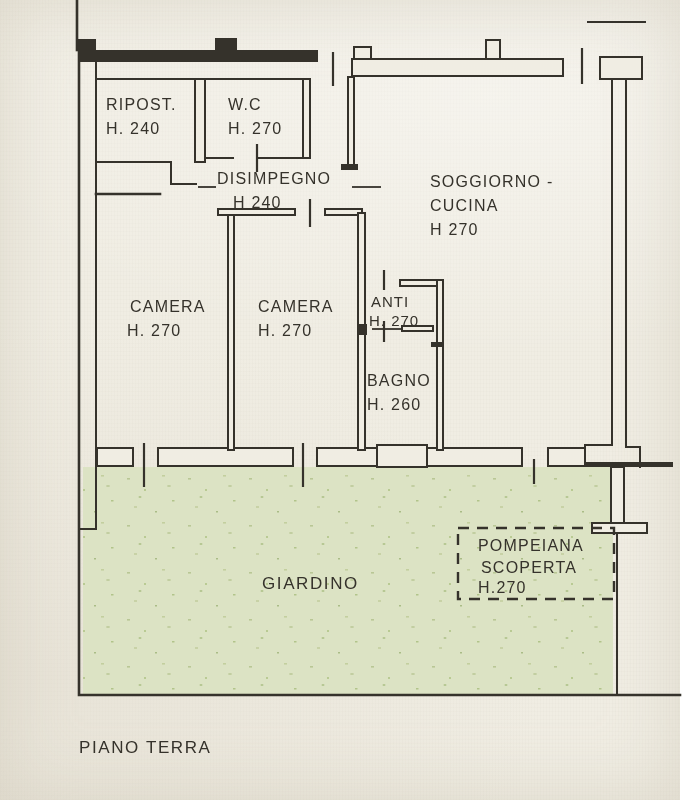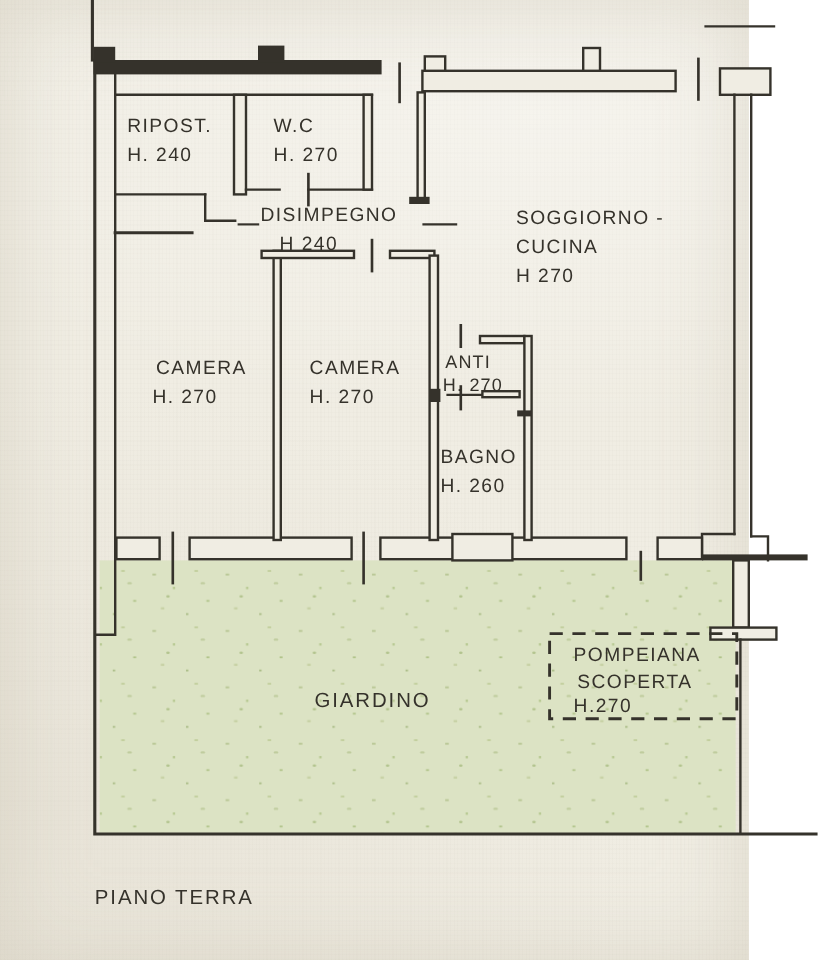--- a/index.html
+++ b/index.html
@@ -1,19 +1,19 @@
 <!DOCTYPE html>
 <html style="--paper: #f0ede3; --ink: #35322b; --garden: #dce3c4;"><head>
 <meta charset="utf-8">
 <style>
   :root { --paper:#f0ede3; --ink:#35322b; --garden:#dce3c4; }
   html,body { margin:0; padding:0; }
   body { width:685px; height:800px; overflow:hidden; font-family:"Liberation Sans",sans-serif; }
   .sheet {
-    position:relative; width:624px; height:800px;
+    position:relative; width:680px; height:800px;
     background:
       radial-gradient(900px 420px at 72% 12%, rgba(255,255,255,.38), rgba(255,255,255,0) 62%),
       radial-gradient(700px 520px at 8% 85%, rgba(222,216,202,.45), rgba(222,216,202,0) 70%),
       repeating-linear-gradient(90deg, rgba(120,112,95,.025) 0 1px, rgba(0,0,0,0) 1px 3px),
       repeating-linear-gradient(0deg, rgba(120,112,95,.02) 0 1px, rgba(0,0,0,0) 1px 4px),
       var(--paper);
     box-shadow: inset 0 0 70px rgba(186,178,158,.35);
   }
   svg { display:block; }
   

